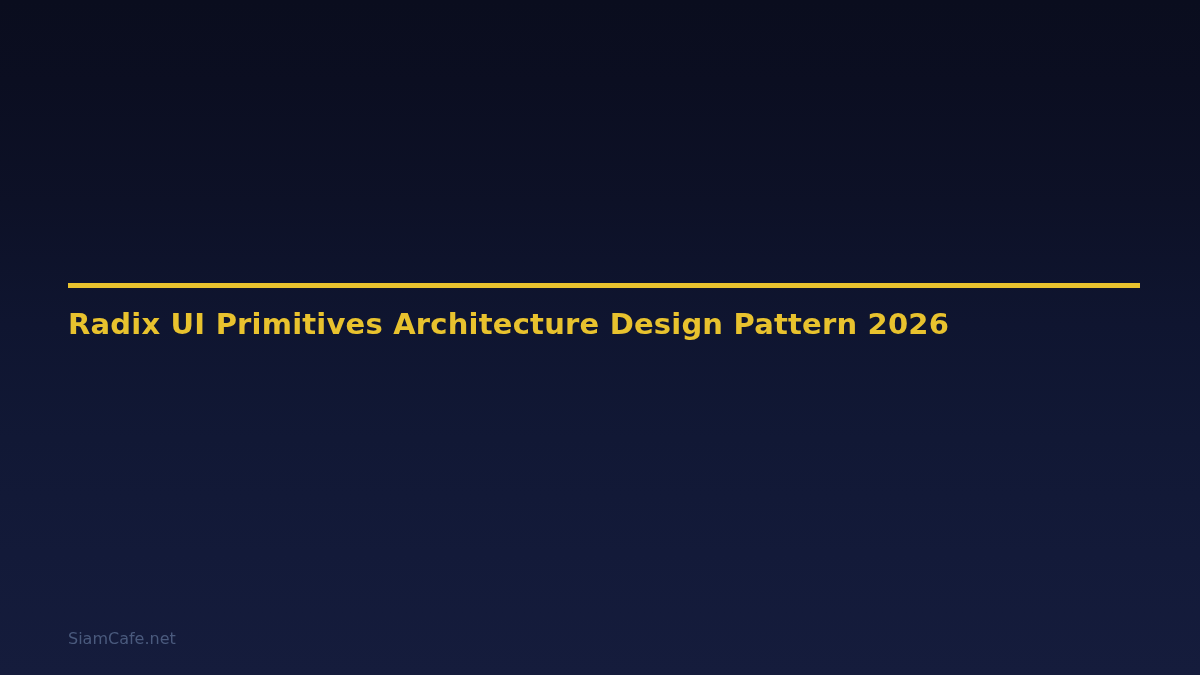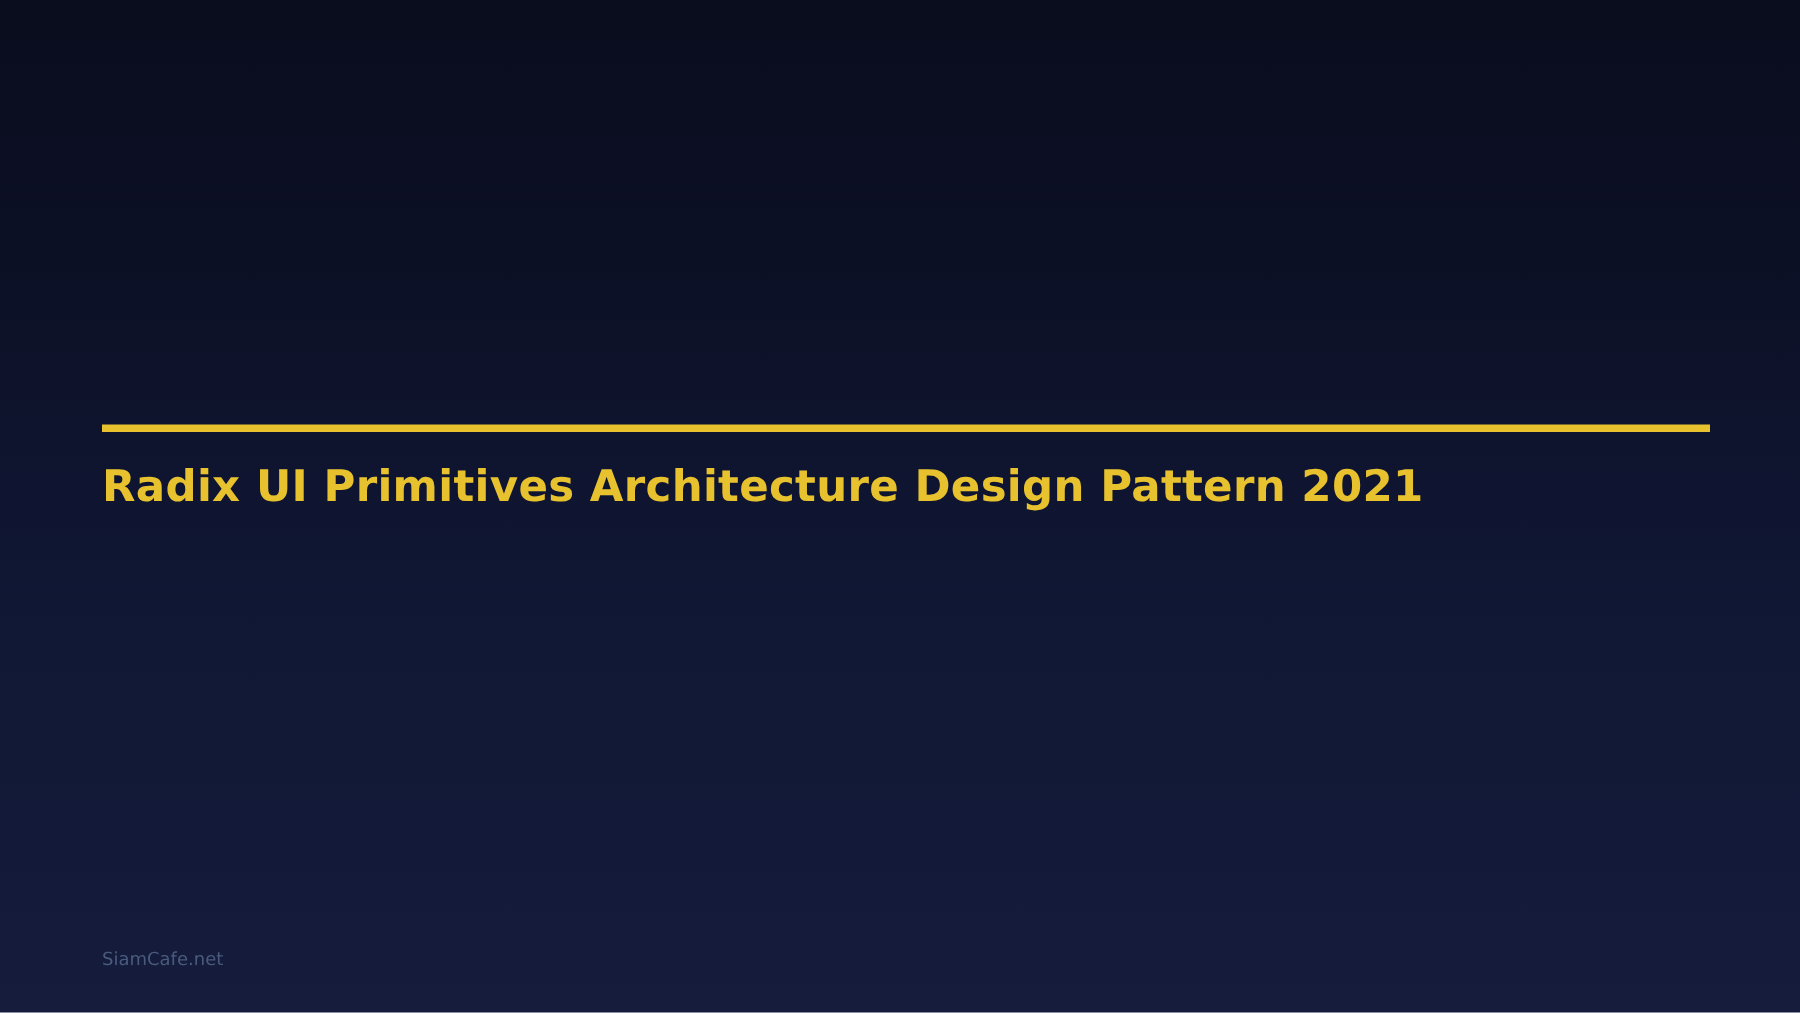--- a/index.html
+++ b/index.html
@@ -54,31 +54,31 @@
     color: #e8c22e;
     white-space: nowrap;
   }
 
   
   #footer-watermark {
     position: absolute;
     left: 68px;
     top: 630px;
     font-family: "DejaVu Sans", sans-serif;
-    font-size: 12px;
+    font-size: 16px;
     font-weight: normal;
     line-height: 18px;
     color: #4a5a7d;
     white-space: nowrap;
   }
 </style>
 </head>
 <body>
 
 <div id="slide">
 
   <div id="title-rule"></div>
 
-  <h1 id="slide-title">Radix UI Primitives Architecture Design Pattern 2021</h1>
+  <h1 id="slide-title">Radix UI Primitives Architecture Design Pattern 2026</h1>
 
   <div id="footer-watermark">SiamCafe.net</div>
 
 </div>
 
 </body></html>

